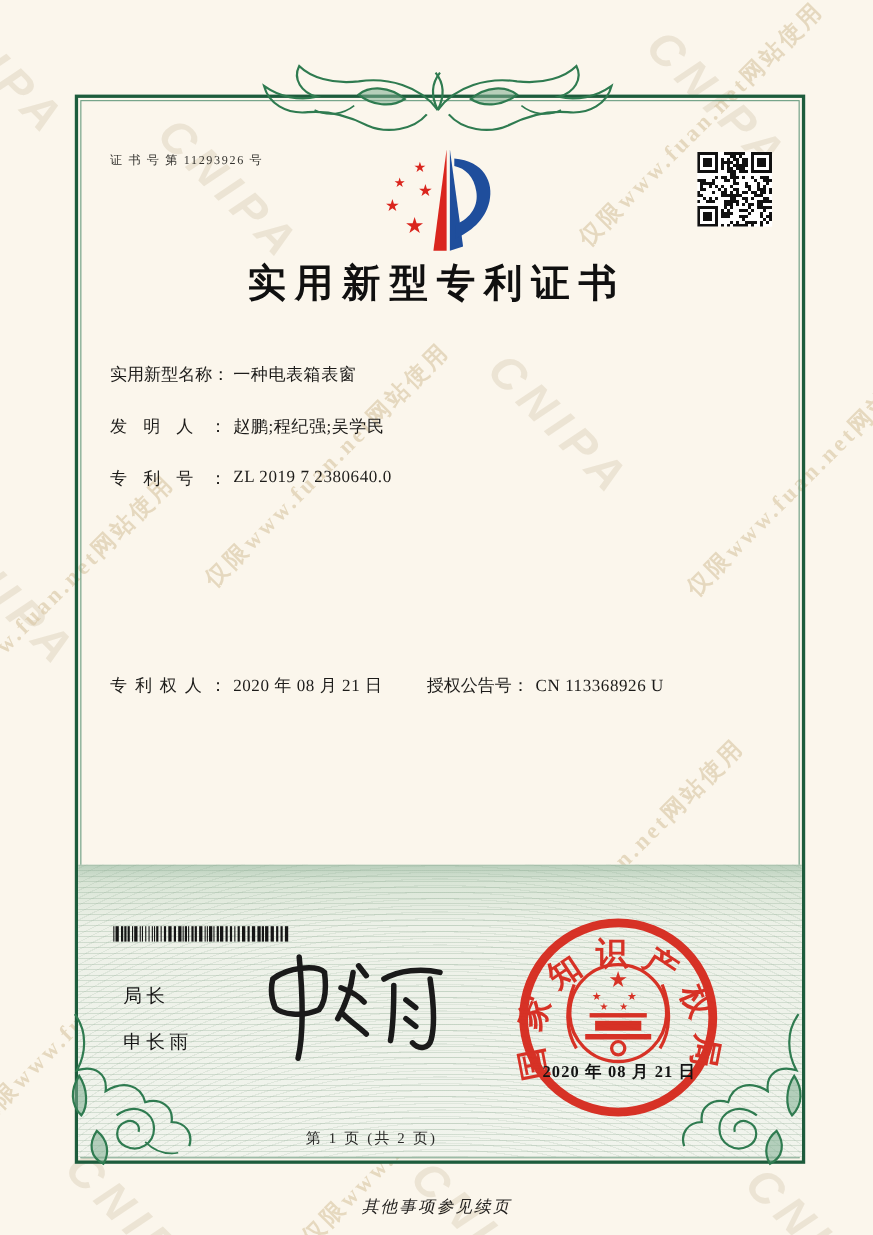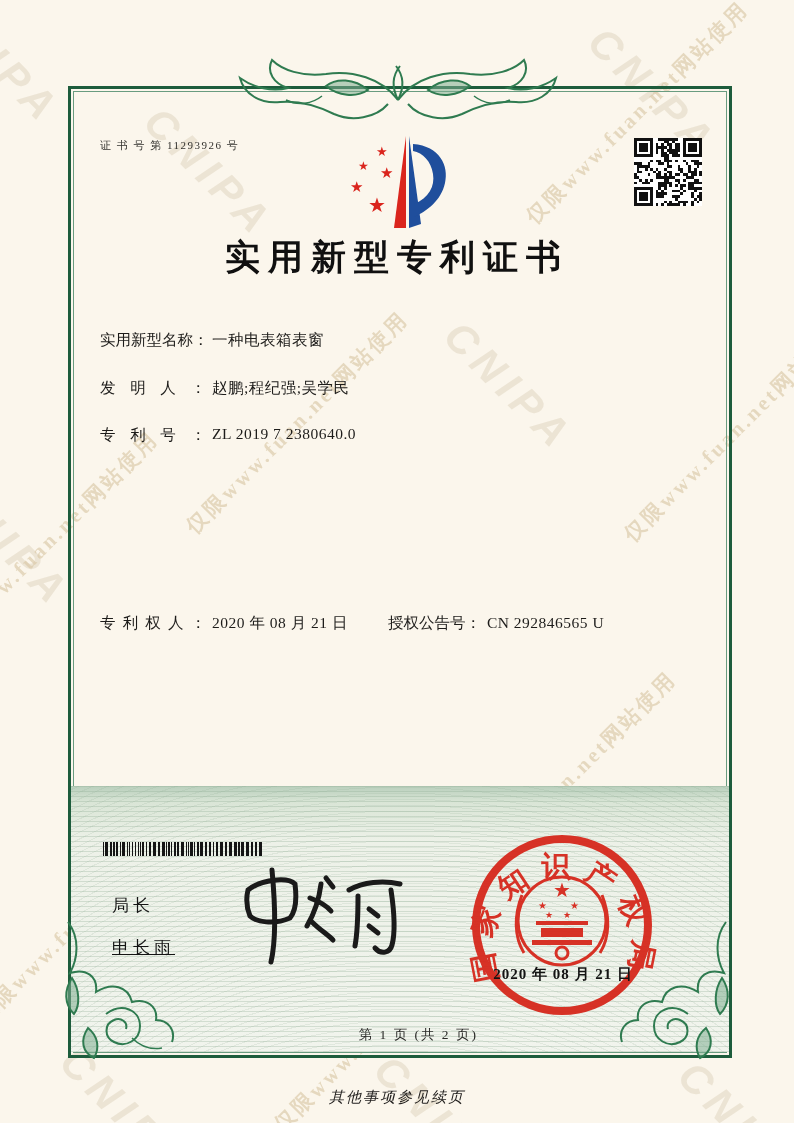--- a/index.html
+++ b/index.html
@@ -40,26 +40,26 @@
   .flabel{display:inline-block;width:106px;text-align:justify;text-align-last:justify;
           -moz-text-align-last:justify;vertical-align:top;}
   .fval{margin-left:6px;letter-spacing:.5px;}
   .flabel2{margin-left:40px;}
   #paras{left:100px;top:649px;width:598px;font-size:15.5px;line-height:29.5px;
          font-style:italic;color:#242220;text-align:justify;}
   #paras p{margin:0;text-indent:2em;}
   #barcode{left:103px;top:842px;width:164px;height:14px;font-size:0;}
   #barcode i{display:inline-block;height:100%;background:#151515;}
   #director-title{left:112px;top:894px;font-size:17px;color:#141414;letter-spacing:4px;}
-  #director-name{left:112px;top:936px;font-size:17px;color:#141414;letter-spacing:4px;text-decoration:underline;}
+  #director-name{left:112px;top:936px;font-size:17px;color:#141414;letter-spacing:4px;}
   #signature{left:232px;top:860px;}
   #seal{left:462px;top:825px;opacity:.95;}
   #seal-date{left:478px;top:965px;width:170px;text-align:center;font-size:15px;
              font-weight:700;color:#131313;letter-spacing:1px;z-index:4;}
-  #page-info{left:278px;top:1026px;width:200px;text-align:right;font-size:13.5px;
+  #page-info{left:278px;top:1026px;width:200px;text-align:left;font-size:13.5px;
              letter-spacing:2px;color:#2a2a28;}
   #continuation{left:68px;width:658px;top:1068px;text-align:center;font-size:15px;
                 font-style:italic;letter-spacing:2px;color:#242220;margin-top:20px;}
   #qr-wrap{left:634px;top:138px;width:68px;height:68px;background:#fff;padding:0;}
 </style>
 </head>
 <body>
 
 <div id="page">
 
@@ -356,21 +356,21 @@
   </div>
 
   <div class="ct" id="title">实用新型专利证书</div>
   <div class="ct frow" style="top:378px">
     <span class="flabel">发明人：</span><span class="fval">赵鹏;程纪强;吴学民</span>
   </div>
   <div class="ct frow" style="top:425px">
     <span class="flabel">专利号：</span><span class="fval">ZL 2019 7 2380640.0</span>
   </div>
   <div class="ct frow" style="top:613px">
-    <span class="flabel">专利权人：</span><span class="fval">2020 年 08 月 21 日</span><span class="flabel2">授权公告号：</span><span class="fval">CN 292846565 U</span>
+    <span class="flabel">专利权人：</span><span class="fval">2020 年 08 月 21 日</span><span class="flabel2">授权公告号：</span><span class="fval">CN 113368926 U</span>
   </div>
 
 
   <div class="ct" id="barcode"><i style="width:1px;margin-right:1px"></i><i style="width:3px;margin-right:2px"></i><i style="width:2px;margin-right:1px"></i><i style="width:2px;margin-right:1px"></i><i style="width:2px;margin-right:2px"></i><i style="width:1px;margin-right:1px"></i><i style="width:3px;margin-right:2px"></i><i style="width:1px;margin-right:1px"></i><i style="width:1px;margin-right:2px"></i><i style="width:1px;margin-right:2px"></i><i style="width:1px;margin-right:2px"></i><i style="width:1px;margin-right:1px"></i><i style="width:1px;margin-right:1px"></i><i style="width:2px;margin-right:2px"></i><i style="width:1px;margin-right:2px"></i><i style="width:2px;margin-right:2px"></i><i style="width:3px;margin-right:2px"></i><i style="width:2px;margin-right:2px"></i><i style="width:3px;margin-right:1px"></i><i style="width:1px;margin-right:1px"></i><i style="width:2px;margin-right:1px"></i><i style="width:1px;margin-right:2px"></i><i style="width:2px;margin-right:1px"></i><i style="width:2px;margin-right:2px"></i><i style="width:3px;margin-right:2px"></i><i style="width:1px;margin-right:1px"></i><i style="width:1px;margin-right:1px"></i><i style="width:3px;margin-right:1px"></i><i style="width:1px;margin-right:2px"></i><i style="width:2px;margin-right:1px"></i><i style="width:3px;margin-right:2px"></i><i style="width:2px;margin-right:2px"></i><i style="width:2px;margin-right:2px"></i><i style="width:1px;margin-right:2px"></i><i style="width:2px;margin-right:2px"></i><i style="width:3px;margin-right:2px"></i><i style="width:2px;margin-right:2px"></i><i style="width:3px;margin-right:2px"></i><i style="width:3px;margin-right:1px"></i><i style="width:2px;margin-right:1px"></i><i style="width:3px;margin-right:2px"></i><i style="width:3px;margin-right:2px"></i><i style="width:2px;margin-right:2px"></i><i style="width:2px;margin-right:2px"></i><i style="width:3px;margin-right:2px"></i></div>
   <div class="ct" id="director-title">局长</div>
   <div class="ct" id="director-name">申长雨</div>
 
   <svg class="ct" id="signature" width="182" height="114" viewBox="0 0 182 114">
     <g stroke="#1a1a1a" stroke-width="5" fill="none" stroke-linecap="round">
       <path d="M16,30 C30,19 56,17 63,24 C65,40 63,52 58,58 C42,65 24,62 18,56 C14,46 14,38 16,30 Z"></path>

